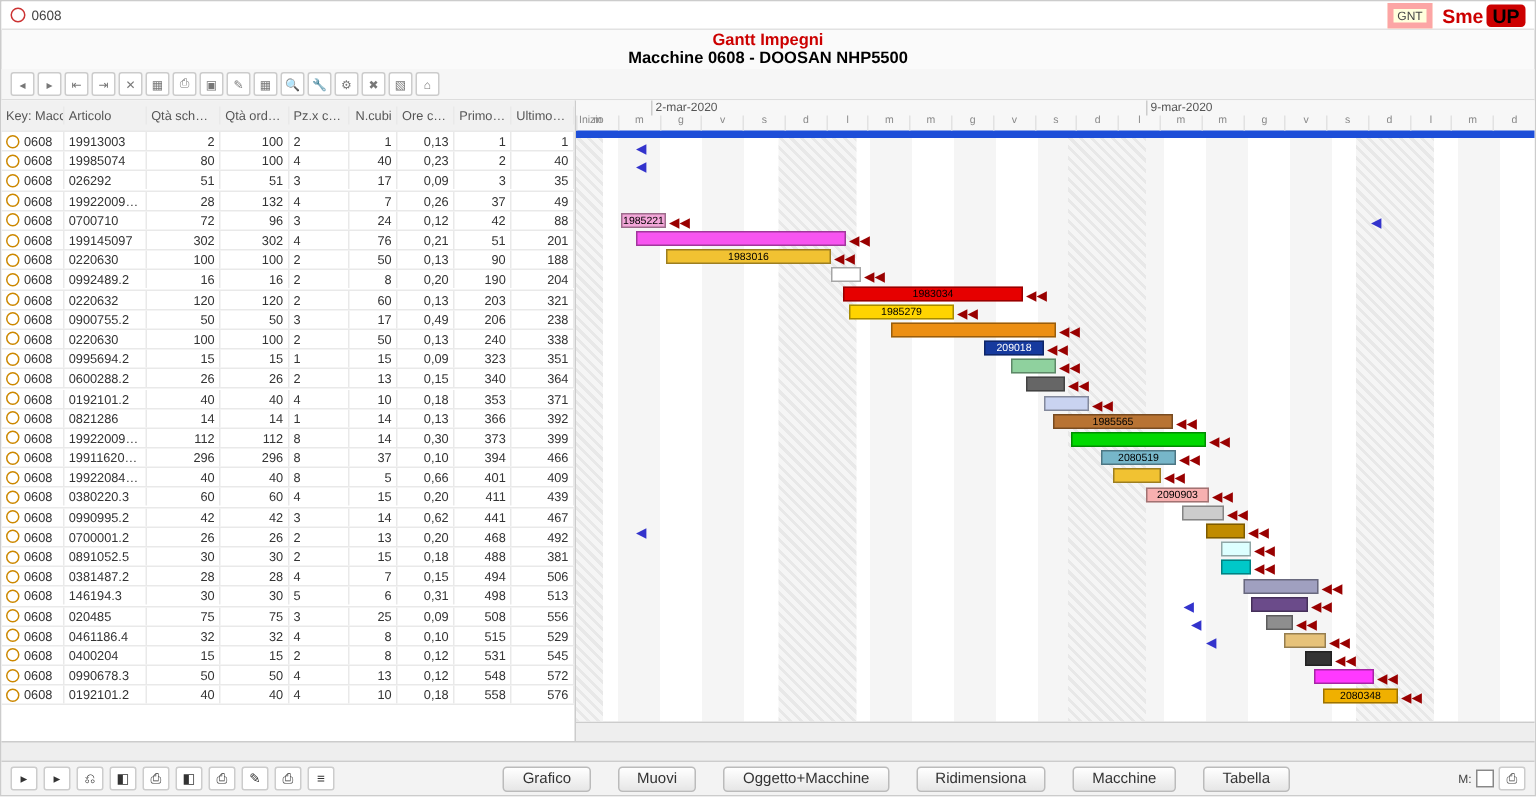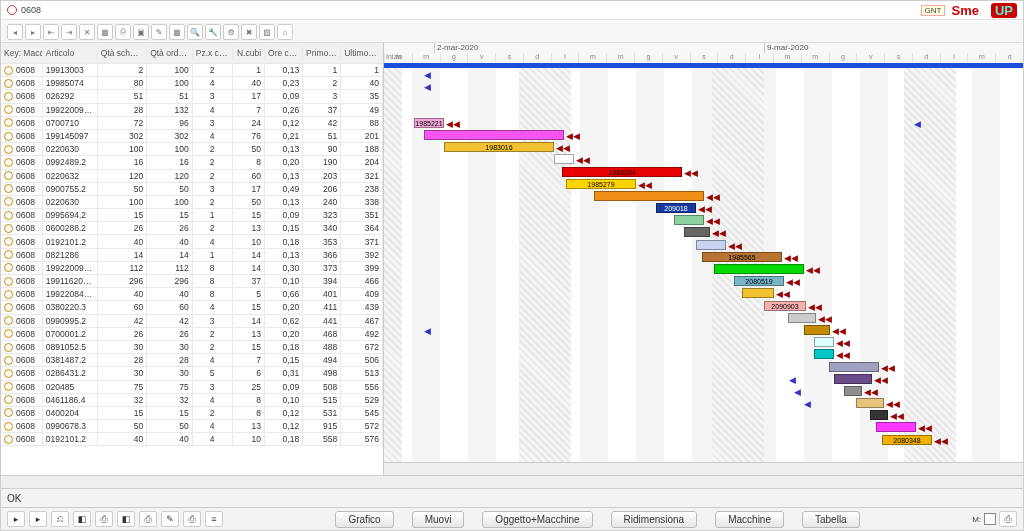--- a/index.html
+++ b/index.html
@@ -1,38 +1,38 @@
 <!DOCTYPE html>
 <html><head>
 <meta charset="utf-8">
 <style>
 html,body{margin:0;padding:0;font-family:Arial,Helvetica,sans-serif;font-size:10px;background:#f4f4f4;color:#333;width:1024px;height:531px;overflow:hidden}
 .app{width:1024px;height:531px;display:flex;flex-direction:column;border:1px solid #ccc;box-sizing:border-box;background:#fafafa}
 .header{display:flex;align-items:center;height:18px;padding:0 6px;border-bottom:1px solid #e2e2e2;background:#fff}
 .header .dot{width:8px;height:8px;border-radius:50%;border:1px solid #c33;margin-right:4px}
 .header .code{font-size:9px;color:#444}
 .header .spacer{flex:1}
-.header .gnt{font-size:8px;color:#444;border:1px solid #fca5a5;padding:0 3px;margin-right:6px;background:#ffd}
+.header .gnt{font-size:8px;color:#444;border:4px solid #fca5a5;padding:0 3px;margin-right:6px;background:#ffd}
 .brand{font-size:13px;font-weight:bold;color:#c00}
-.brand .up{background:#c00;color:#5eead4;padding:0 4px;border-radius:3px;margin-left:12px}
+.brand .up{background:#c00;color:#000000;padding:0 4px;border-radius:3px;margin-left:2px}
 .titles{text-align:center;padding:1px 0}
 .titles .t1{color:#c00;font-size:11px;font-weight:bold}
 .titles .t2{color:#000;font-size:11px;font-weight:bold}
 .toolbar{display:flex;gap:2px;padding:2px 6px;border-bottom:1px solid #ddd;background:#f6f6f6}
 .toolbar .ico{width:14px;height:14px;border:1px solid #ccc;background:#fff;border-radius:2px;display:flex;align-items:center;justify-content:center;font-size:8px;color:#777;cursor:pointer}
 .main{flex:1;display:flex;min-height:0}
 .grid{width:382px;display:flex;flex-direction:column;border-right:1px solid #ccc;background:#fff;min-height:0}
 .ghead,.grow{display:flex;border-bottom:1px solid #e9e9e9}
 .ghead{background:#f1f1f1;font-size:8.5px;color:#555;height:20px;align-items:center}
 .gcell{box-sizing:border-box;padding:1px 3px;border-right:1px solid #e9e9e9;overflow:hidden;text-overflow:ellipsis;white-space:nowrap}
 .c0{width:44px;display:flex;align-items:center}
 .c1{width:58px}
 .c2{width:52px;text-align:right}
 .c3{width:48px;text-align:right}
-.c4{width:42px;text-align:center}
+.c4{width:42px;text-align:left}
 .c5{width:34px;text-align:right}
 .c6{width:40px;text-align:right}
 .c7{width:40px;text-align:right}
 .c8{width:44px;text-align:right}
 .grouphdr{background:#e8e8e8;font-size:9px;font-weight:bold;padding:1px 3px;border-bottom:1px solid #ddd}
 .gbody{flex:1;overflow:hidden}
 .grow{height:12.2px;font-size:8.5px;align-items:center}
 .grow .ring{width:7px;height:7px;border-radius:50%;border:1px solid #c80;margin-right:3px}
 .gantt{flex:1;display:flex;flex-direction:column;min-height:0;background:#fff}
 .timehdr{height:20px;border-bottom:5px solid #1d4ed8;position:relative;background:#f7f7f7;font-size:8px;color:#555}
@@ -64,20 +64,22 @@
 
 <div class="app">
  <div class="header">
   <span class="dot"></span>
   <span class="code">0608</span>
   <span class="spacer"></span>
   <span class="gnt">GNT</span>
   <span class="brand"><span>Sme</span><span class="up">UP</span></span>
  </div>
  <div class="titles">
+  <div class="t1">Gantt Impegni</div>
+  <div class="t2">Macchine 0608 - DOOSAN NHP5500</div>
  </div>
  <div class="toolbar" id="tbar">
       <div class="ico">◂</div>
       <div class="ico">▸</div>
       <div class="ico">⇤</div>
       <div class="ico">⇥</div>
       <div class="ico">✕</div>
       <div class="ico">▦</div>
       <div class="ico">⎙</div>
       <div class="ico">▣</div>
@@ -404,42 +406,42 @@
               <span class="ring"></span>
               <span>0608</span>
             </div>
 <div class="gcell c1">0891052.5</div>
 <div class="gcell c2">30</div>
 <div class="gcell c3">30</div>
 <div class="gcell c4">2</div>
 <div class="gcell c5">15</div>
 <div class="gcell c6">0,18</div>
 <div class="gcell c7">488</div>
-<div class="gcell c8">672</div>
+<div class="gcell c8">381</div>
           </div>
           <div class="grow">
             <div class="gcell c0">
               <span class="ring"></span>
               <span>0608</span>
             </div>
 <div class="gcell c1">0381487.2</div>
 <div class="gcell c2">28</div>
 <div class="gcell c3">28</div>
 <div class="gcell c4">4</div>
 <div class="gcell c5">7</div>
 <div class="gcell c6">0,15</div>
 <div class="gcell c7">494</div>
 <div class="gcell c8">506</div>
           </div>
           <div class="grow">
             <div class="gcell c0">
               <span class="ring"></span>
               <span>0608</span>
             </div>
-<div class="gcell c1">0286431.2</div>
+<div class="gcell c1">146194.3</div>
 <div class="gcell c2">30</div>
 <div class="gcell c3">30</div>
 <div class="gcell c4">5</div>
 <div class="gcell c5">6</div>
 <div class="gcell c6">0,31</div>
 <div class="gcell c7">498</div>
 <div class="gcell c8">513</div>
           </div>
           <div class="grow">
             <div class="gcell c0">
@@ -487,21 +489,21 @@
             <div class="gcell c0">
               <span class="ring"></span>
               <span>0608</span>
             </div>
 <div class="gcell c1">0990678.3</div>
 <div class="gcell c2">50</div>
 <div class="gcell c3">50</div>
 <div class="gcell c4">4</div>
 <div class="gcell c5">13</div>
 <div class="gcell c6">0,12</div>
-<div class="gcell c7">915</div>
+<div class="gcell c7">548</div>
 <div class="gcell c8">572</div>
           </div>
           <div class="grow">
             <div class="gcell c0">
               <span class="ring"></span>
               <span>0608</span>
             </div>
 <div class="gcell c1">0192101.2</div>
 <div class="gcell c2">40</div>
 <div class="gcell c3">40</div>
@@ -673,23 +675,20 @@
               <div class="bar" style="left: 498px; width: 50px; background: rgb(240, 176, 0);">2080348</div>
               <span class="mark" style="left: 550px;">◀◀</span>
             </div>
           </div>
    </div>
    <div class="scroll"></div>
   </div>
  </div>
 
  <div class="scroll"></div>
- <div class="botbar">
-  <span class="ok">OK</span>
- </div>
  <div class="footer" id="footer">
       <div class="ico">▸</div>
       <div class="ico">▸</div>
       <div class="ico">⎌</div>
       <div class="ico">◧</div>
       <div class="ico">⎙</div>
       <div class="ico">◧</div>
       <div class="ico">⎙</div>
       <div class="ico">✎</div>
       <div class="ico">⎙</div>

